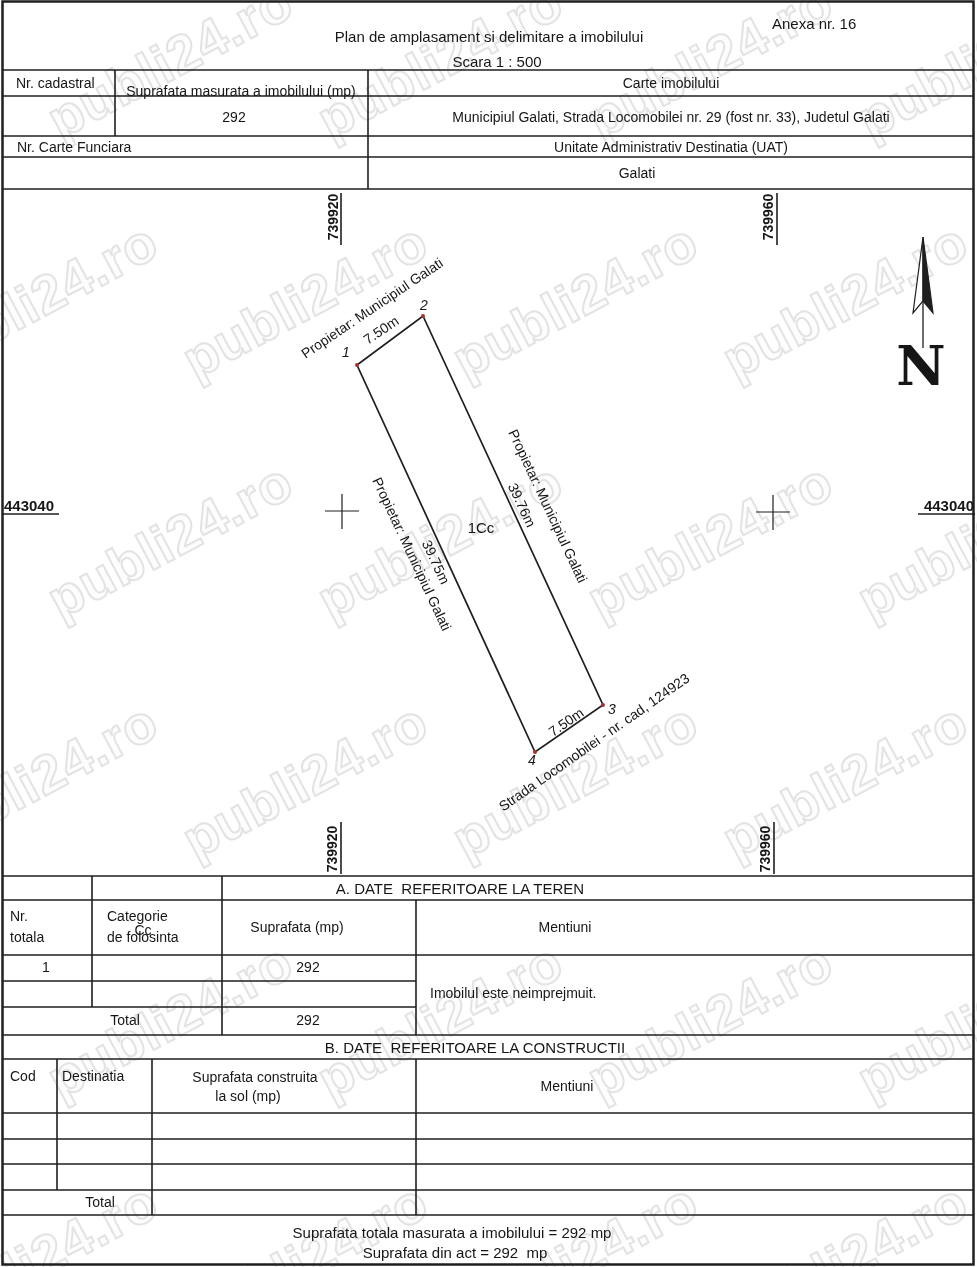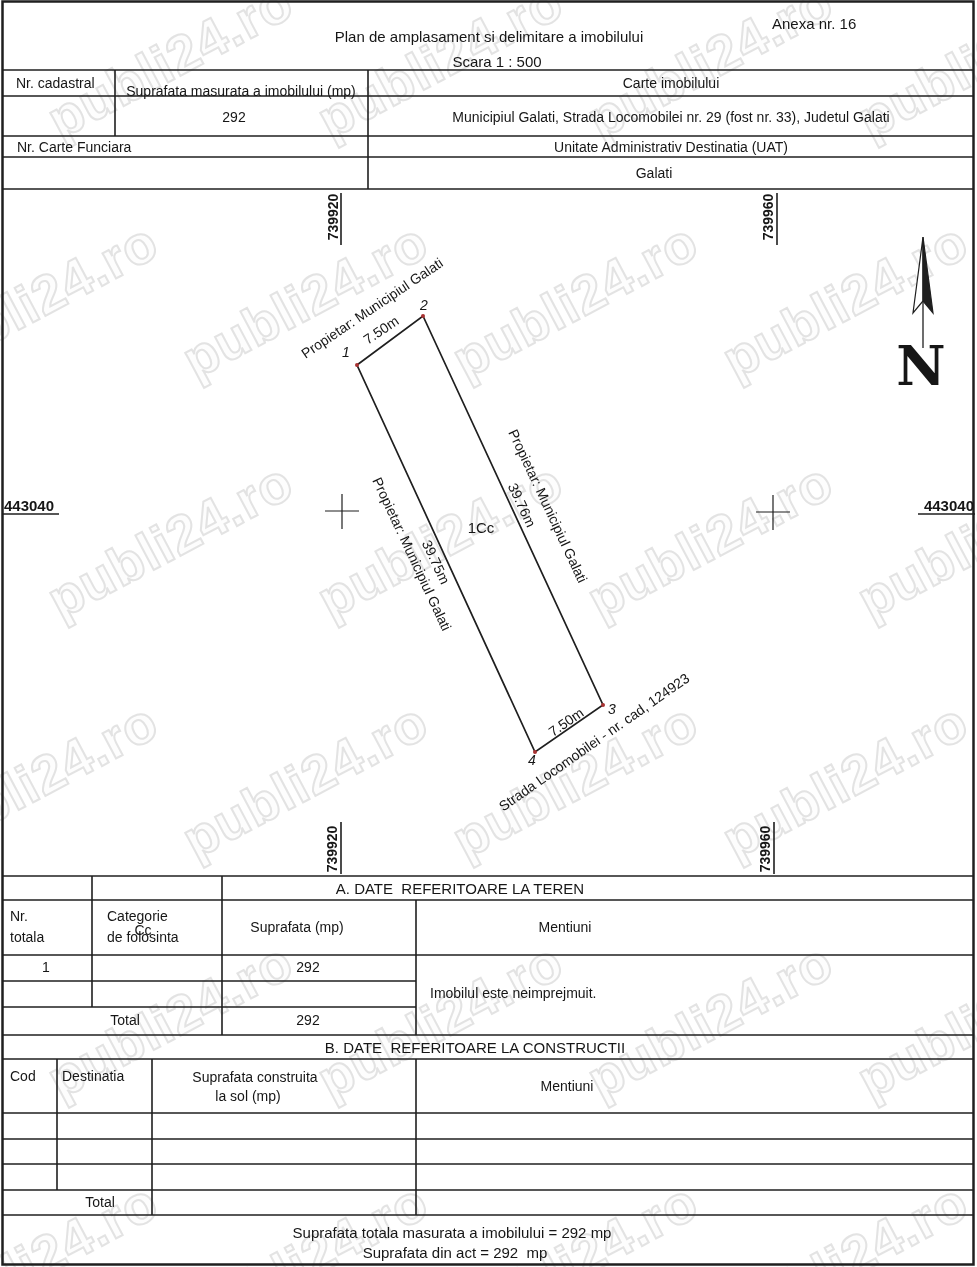--- a/index.html
+++ b/index.html
@@ -134,21 +134,21 @@
     <span class="lbl s15" style="left:497px;top:61px">Scara 1 : 500</span>
     <span class="lbl-l s15" style="left:772px;top:23px">Anexa nr. 16</span>
 
     <span class="lbl-l" style="left:16px;top:83px">Nr. cadastral</span>
     <span class="lbl" style="left:241px;top:91px">Suprafata masurata a imobilului (mp)</span>
     <span class="lbl" style="left:671px;top:83px">Carte imobilului</span>
     <span class="lbl" style="left:234px;top:117px">292</span>
     <span class="lbl" style="left:671px;top:117px">Municipiul Galati, Strada Locomobilei nr. 29 (fost nr. 33), Judetul Galati</span>
     <span class="lbl-l" style="left:17px;top:147px">Nr. Carte Funciara</span>
     <span class="lbl" style="left:671px;top:147px">Unitate Administrativ Destinatia (UAT)</span>
-    <span class="lbl" style="left:654px;top:173px">Galati</span>
+    <span class="lbl" style="left:637px;top:173px">Galati</span>
 
     <span class="lbl b" style="left:333px;top:217px;transform:translate(-50%,-50%) rotate(-90deg)">739920</span>
     <span class="lbl b" style="left:768px;top:217px;transform:translate(-50%,-50%) rotate(-90deg)">739960</span>
     <span class="lbl b" style="left:332px;top:849px;transform:translate(-50%,-50%) rotate(-90deg)">739920</span>
     <span class="lbl b" style="left:765px;top:849px;transform:translate(-50%,-50%) rotate(-90deg)">739960</span>
     <span class="lbl-l b s15" style="left:4px;top:505px">443040</span>
     <span class="lbl-r b s15" style="left:974px;top:505px">443040</span>
 
     <span class="lbl north-n" style="left:921px;top:366px">N</span>
 

